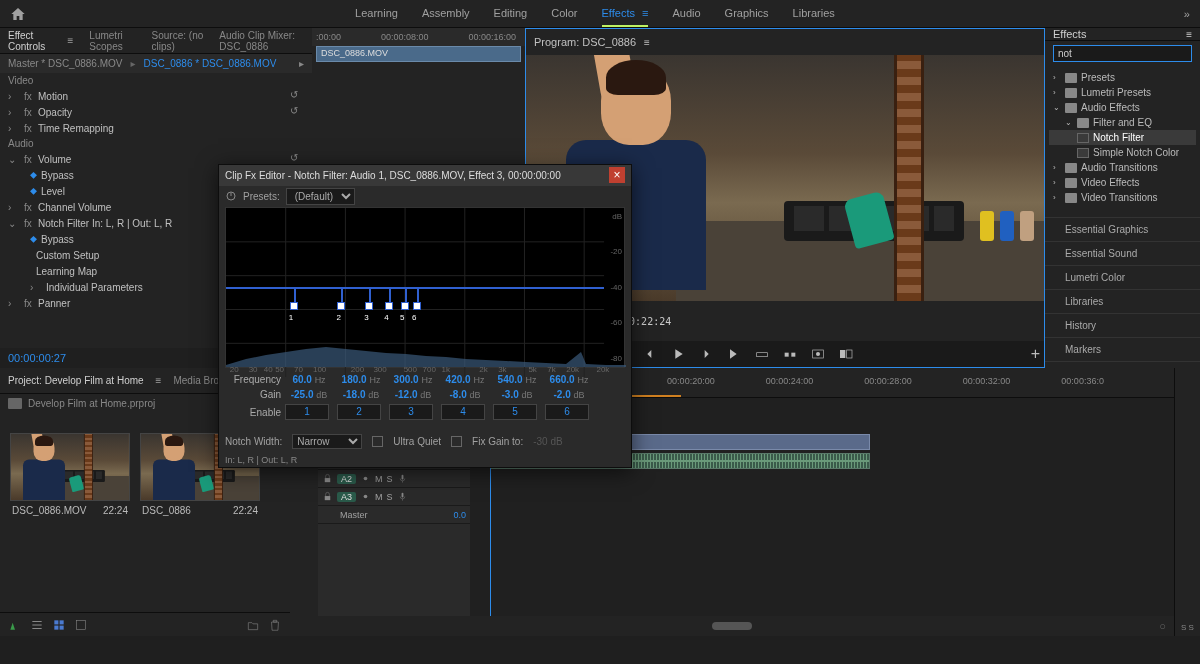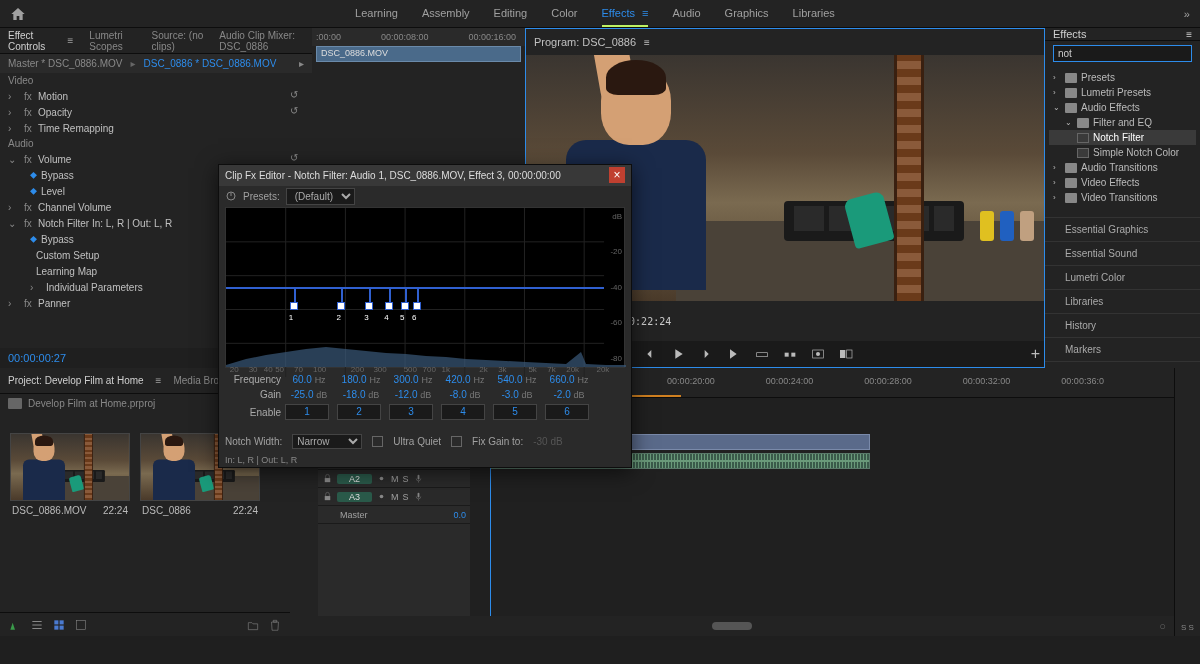--- a/index.html
+++ b/index.html
@@ -98,21 +98,21 @@
 .timeline-tools { width: 28px; background: #232323; display: flex; flex-direction: column; align-items: center; gap: 6px; padding-top: 6px; position: absolute; left: 0; top: 30px; bottom: 0; }
 .tl-tool { width: 18px; height: 18px; fill: #bbb; cursor: pointer; }
 .tl-tool.active { fill: #2d8ceb; }
 .timeline-header-left { width: 180px; }
 .timeline-ruler { flex: 1; display: flex; font-size: 9px; color: #888; align-items: center; position: relative; }
 .ruler-tick { position: absolute; top: 8px; }
 .ruler-orange { position: absolute; bottom: 0; left: 0; width: 30%; height: 2px; background: #d08020; }
 .timeline-tracks { flex: 1; display: flex; margin-left: 28px; }
 .track-headers { width: 152px; background: #2a2a2a; }
 .track-row { height: 18px; display: flex; align-items: center; gap: 4px; padding: 0 4px; border-bottom: 1px solid #1a1a1a; font-size: 9px; }
-.track-label { background: #3a5a7a; color: #ddd; padding: 0 12px; border-radius: 2px; font-size: 9px; min-width: 18px; text-align: center; cursor: pointer; }
+.track-label { background: #3a5a7a; color: #ddd; padding: 0 4px; border-radius: 2px; font-size: 9px; min-width: 18px; text-align: center; cursor: pointer; }
 .track-label.audio { background: #2a5a4a; }
 .track-icon { width: 11px; height: 11px; fill: #888; cursor: pointer; }
 .track-content { flex: 1; background: #202020; position: relative; }
 .playhead { position: absolute; left: 20px; top: 0; bottom: 0; width: 1px; background: #2d8ceb; z-index: 5; }
 .playhead::before { content: ''; position: absolute; top: -6px; left: -5px; width: 11px; height: 8px; background: #2d8ceb; clip-path: polygon(0 0, 100% 0, 50% 100%); }
 .clip-video { position: absolute; left: 20px; top: 36px; width: 380px; height: 16px; background: #5a6a8a; border: 1px solid #7a8aaa; font-size: 8px; color: #ddd; padding: 1px 4px; display: flex; align-items: center; gap: 2px; }
 .clip-audio { position: absolute; left: 20px; top: 55px; width: 380px; height: 16px; background: #3a5a4a; border: 1px solid #5a7a6a; overflow: hidden; }
 .waveform { width: 100%; height: 100%; background: repeating-linear-gradient(90deg, #6a9a7a 0 1px, transparent 1px 3px), linear-gradient(180deg, transparent 40%, #6a9a7a 40% 60%, transparent 60%); }
 .timeline-footer { height: 20px; background: #232323; display: flex; align-items: center; padding: 0 8px; }
 .scroll-thumb { width: 40px; height: 8px; background: #555; border-radius: 4px; margin: 0 auto; }
@@ -132,21 +132,21 @@
 .fx-curve { position: absolute; left: 0; right: 20px; top: 50%; height: 2px; background: #3060d0; }
 .fx-notch { position: absolute; top: 50%; width: 2px; height: 20px; background: #3060d0; }
 .fx-handle { position: absolute; width: 8px; height: 8px; background: #fff; border: 1px solid #3060d0; top: 62%; transform: translate(-50%, -50%); cursor: pointer; }
 .fx-spectrum { position: absolute; left: 0; right: 20px; bottom: 0; height: 30px; }
 .fx-hz-scale { position: absolute; left: 0; right: 20px; bottom: 2px; display: flex; font-size: 8px; color: #666; }
 .fx-hz-scale span { position: absolute; }
 .fx-params { padding: 6px; font-size: 10px; }
 .fx-param-row { display: flex; align-items: center; gap: 4px; margin-bottom: 4px; }
 .fx-param-label { width: 56px; text-align: right; color: #aaa; }
 .fx-param-cell { width: 48px; text-align: center; }
-.fx-param-val { color: #2d8ceb; cursor: pointer; }
+.fx-param-val { color: #2d8ceb; cursor: pointer; font-weight: bold; }
 .fx-param-unit { color: #777; font-size: 9px; }
 .fx-enable-btn { width: 44px; height: 16px; background: #1a1a1a; border: 1px solid #444; color: #2d8ceb; text-align: center; cursor: pointer; font-size: 10px; line-height: 14px; }
 .fx-bottom { display: flex; align-items: center; gap: 10px; padding: 4px 6px; font-size: 10px; }
 .fx-bottom select { background: #1a1a1a; border: 1px solid #444; color: #aaa; font-size: 10px; width: 70px; }
 .fx-check { width: 11px; height: 11px; border: 1px solid #666; }
 .fx-routing { padding: 2px 6px; font-size: 9px; color: #888; }
 </style>
 </head>
 <body>
 

